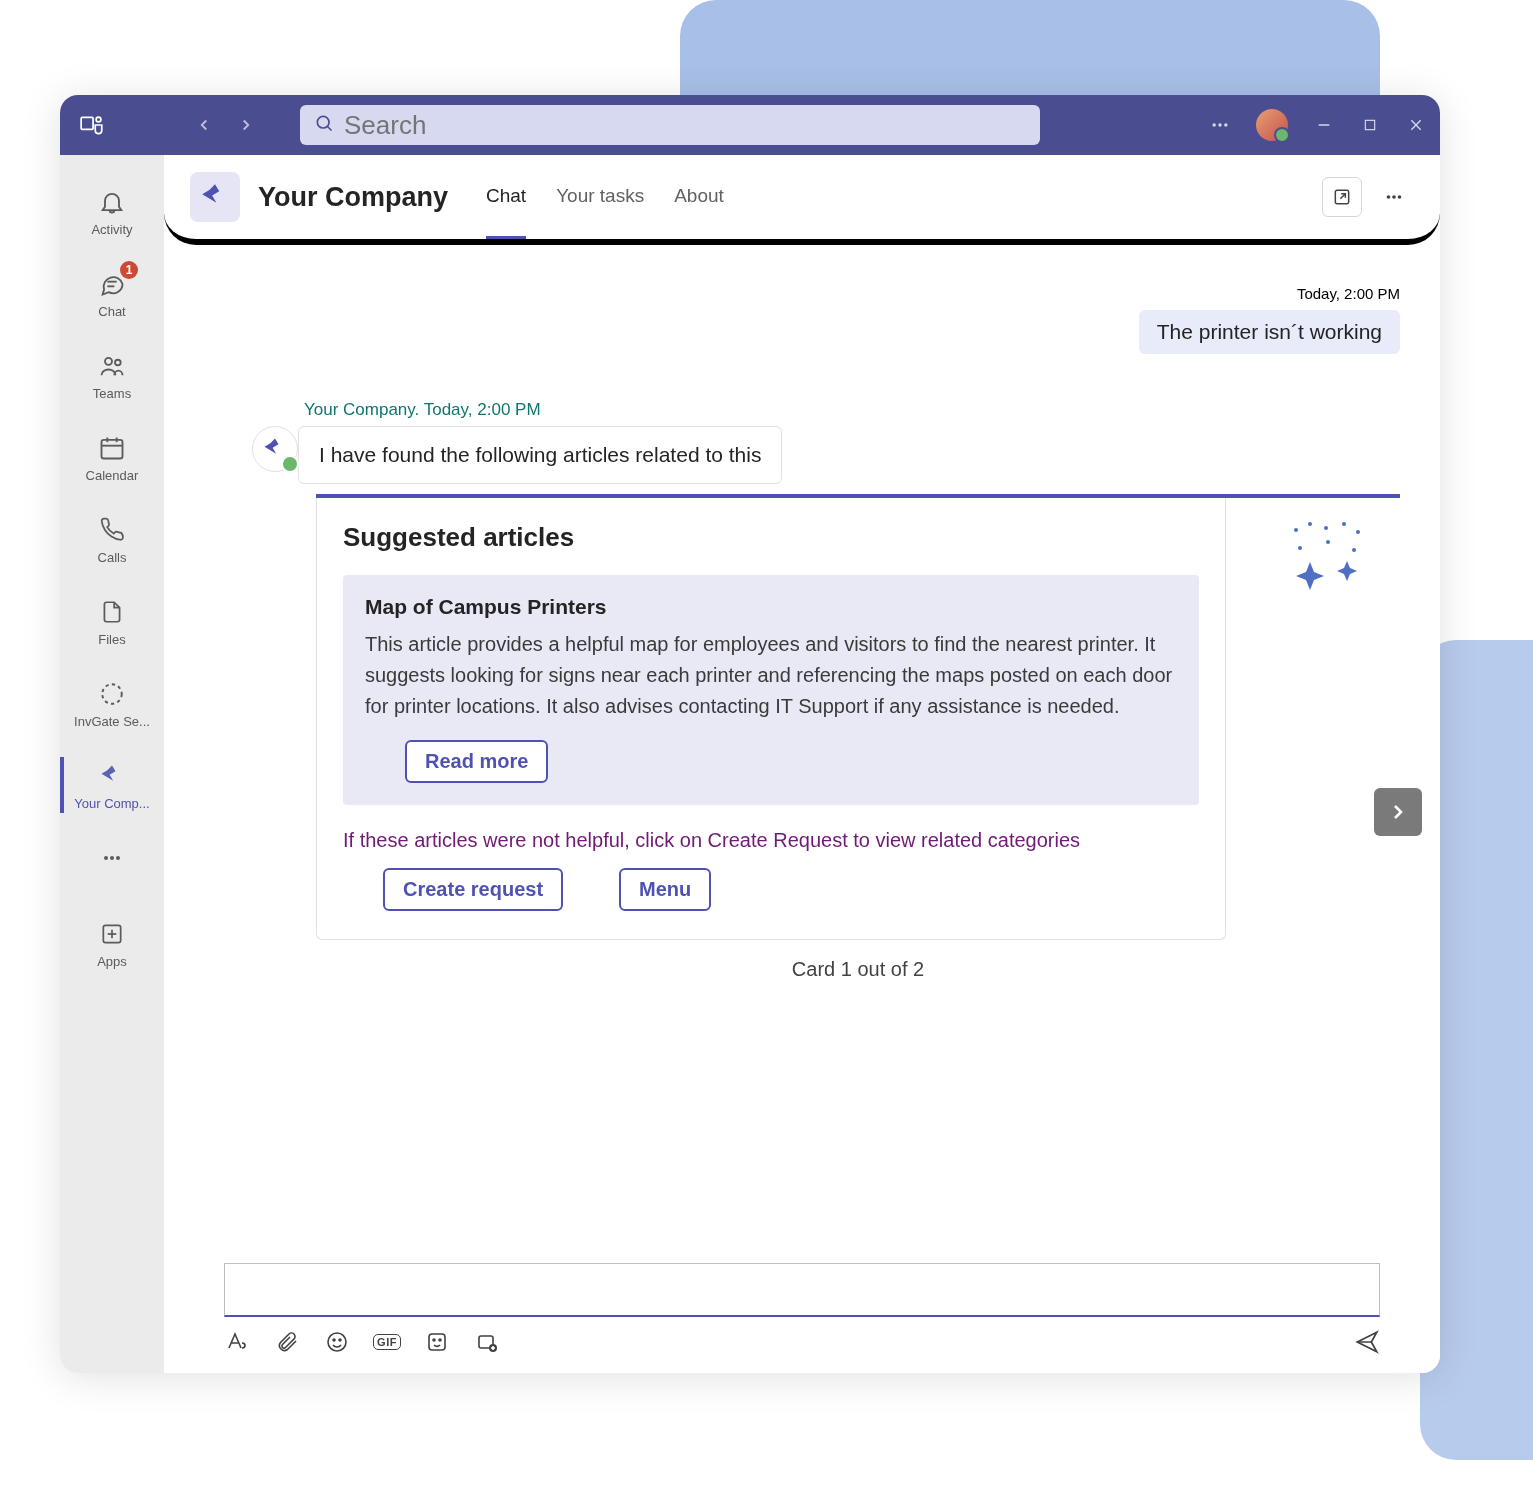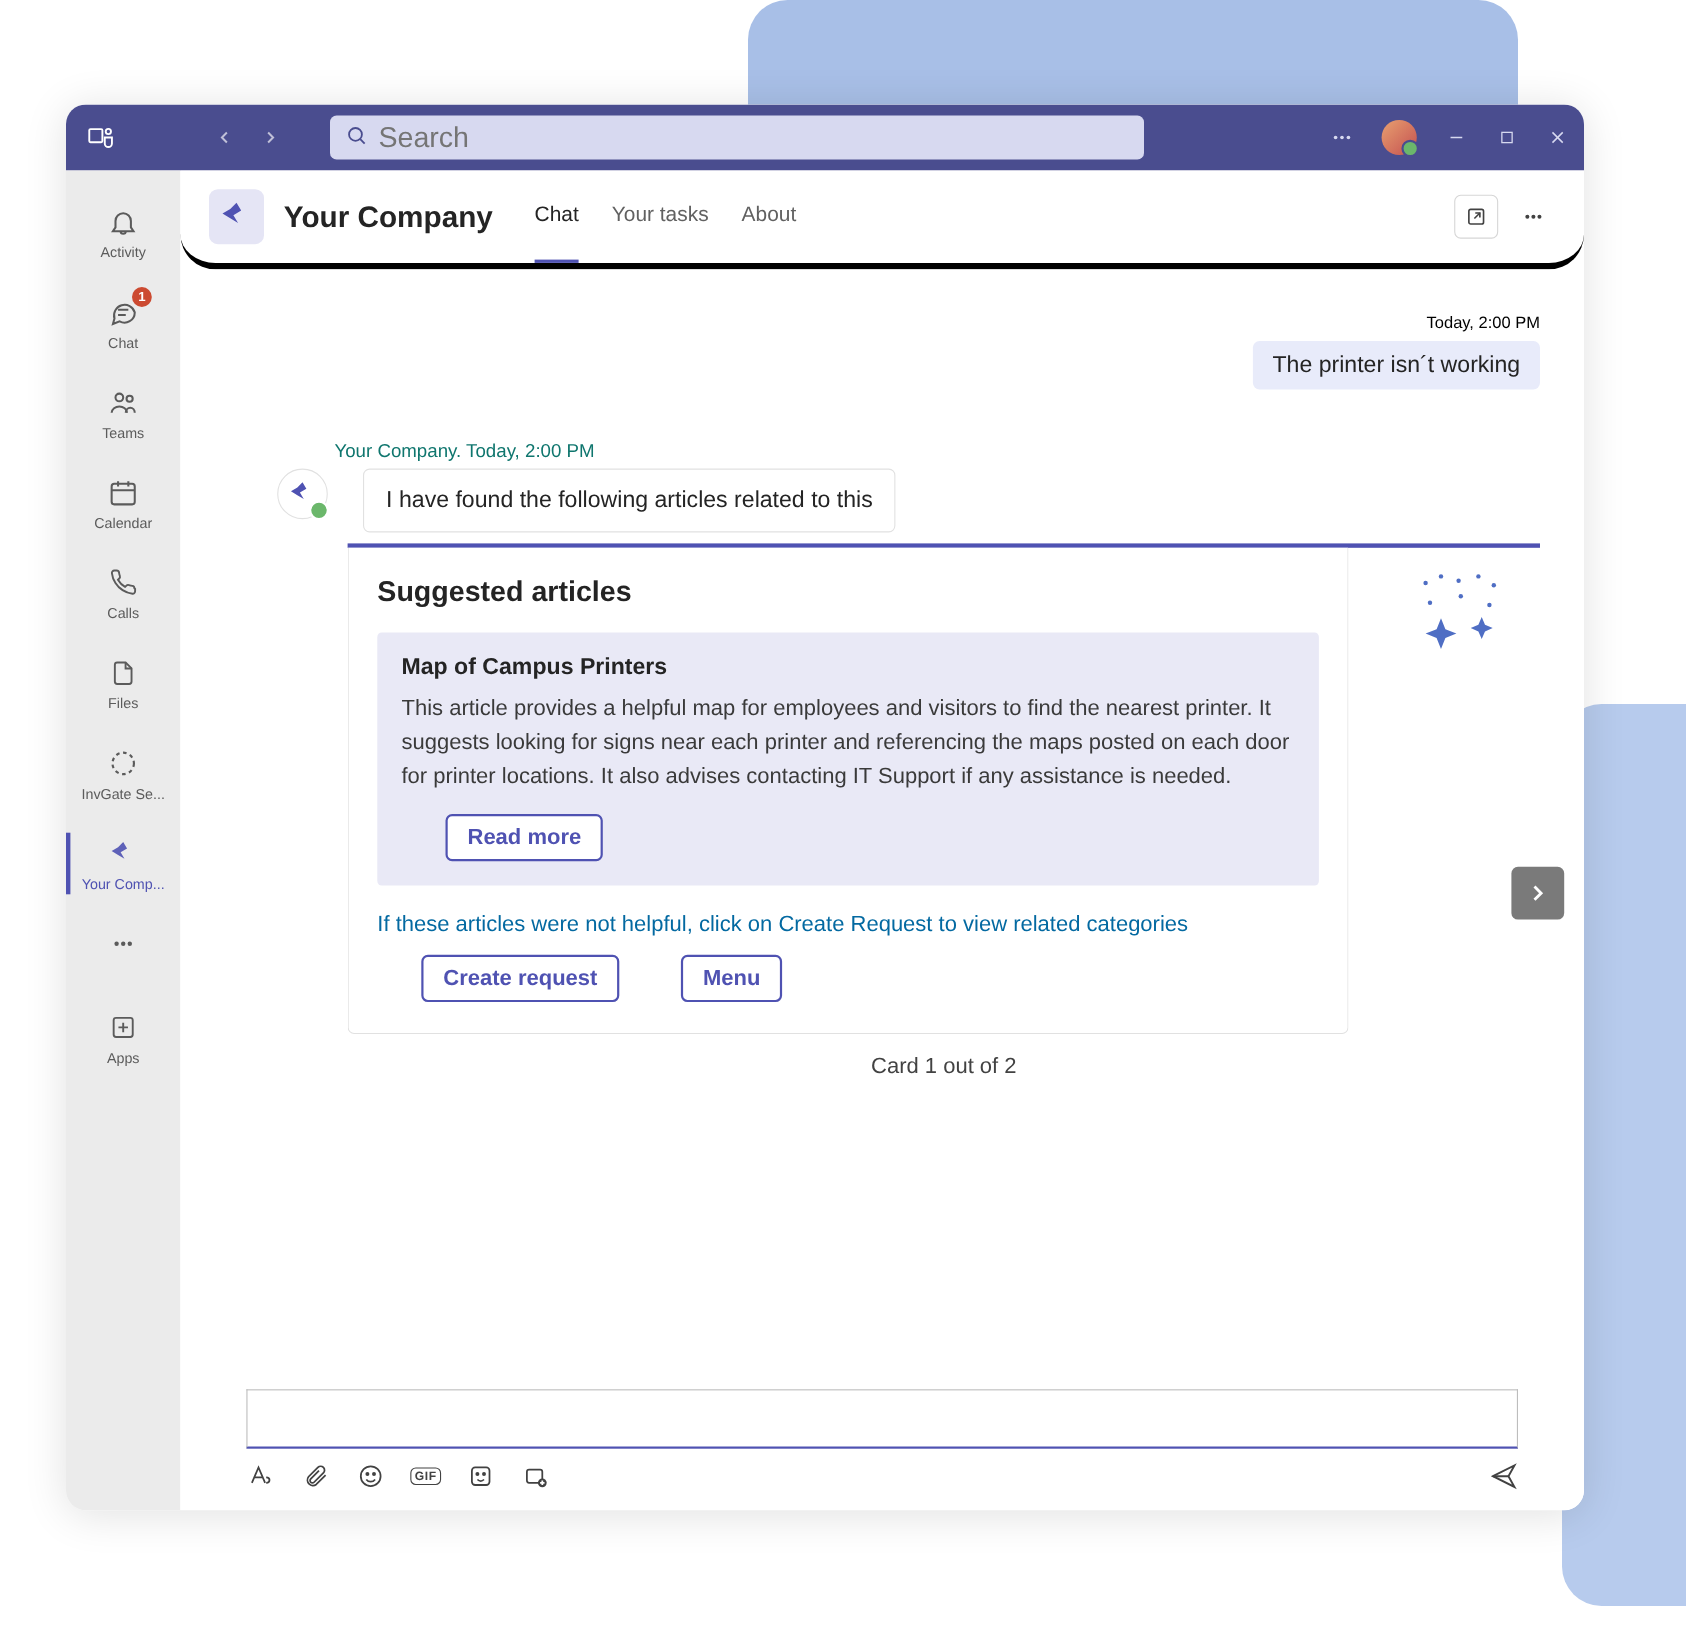--- a/index.html
+++ b/index.html
@@ -146,21 +146,21 @@
   background:#e8ebfa;
   color:#242424;
   padding:10px 18px;
   border-radius:6px;
   font-size:21px;
   display:inline-block;
   float:right;
 }
 .clr { clear:both; }
 .bot-meta { color:#0f766e; font-size:17px; margin: 46px 0 6px 100px; }
-.bot-row { display:flex; gap:32px; margin-left:48px; align-items:flex-start; }
+.bot-row { display:flex; gap:0; margin-left:48px; align-items:flex-start; }
 .bot-avatar { width:46px; height:46px; border-radius:50%; background:#fff; border:1px solid #e1e1e1; display:flex;align-items:center;justify-content:center; position:relative;}
 .bot-avatar::after { content:""; position:absolute; right:-2px; bottom:-2px; width:14px; height:14px; border-radius:50%; background:#6bb76b; border:2px solid #fff; }
 .bot-bubble {
   background:#fff;
   border:1px solid #e1e1e1;
   border-radius:6px;
   padding:16px 20px;
   font-size:21px;
   color:#242424;
 }
@@ -189,21 +189,21 @@
   background:#fff;
   border-radius:6px;
   padding:8px 18px;
   font-size:20px;
   font-weight:600;
   cursor:pointer;
   display:inline-block;
   margin-top:18px;
   margin-left:40px;
 }
-.helper-text { font-size:20px; color:#0369a1; margin-top:24px; }
+.helper-text { font-size:20px; color:#701a75; margin-top:24px; }
 .card-btn-row { display:flex; gap:16px; margin-top:16px; }
 .card-next {
   position:absolute;
   right:-22px;
   top: 290px;
   width:48px; height:48px;
   background:#7a7a7a;
   border-radius:6px;
   display:flex;align-items:center;justify-content:center;
   color:#fff;

